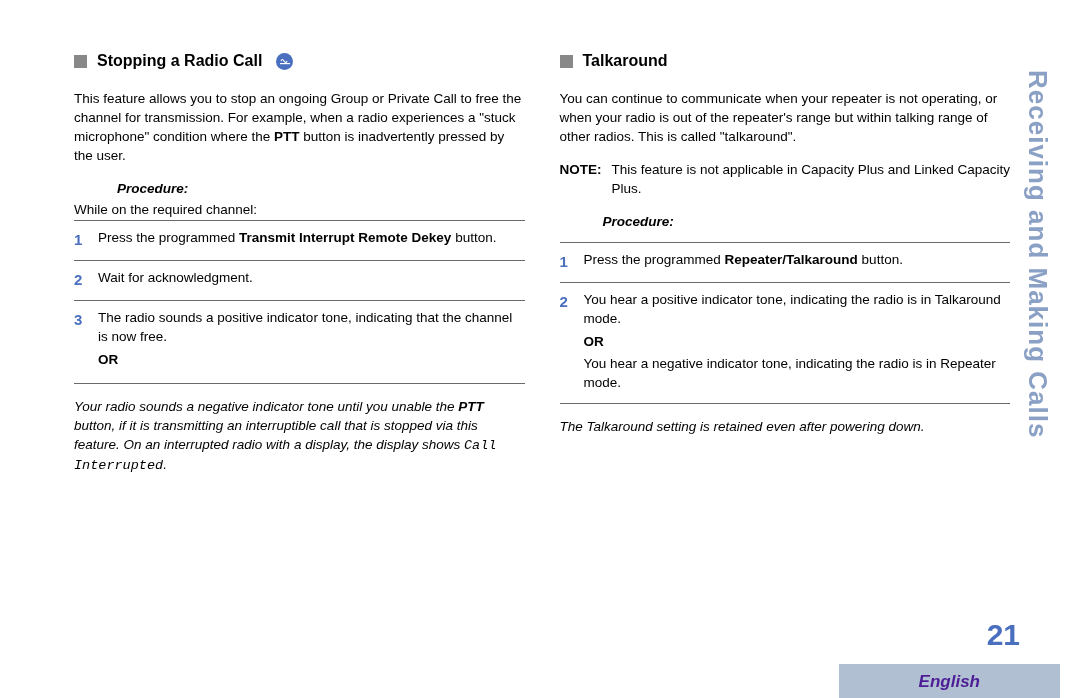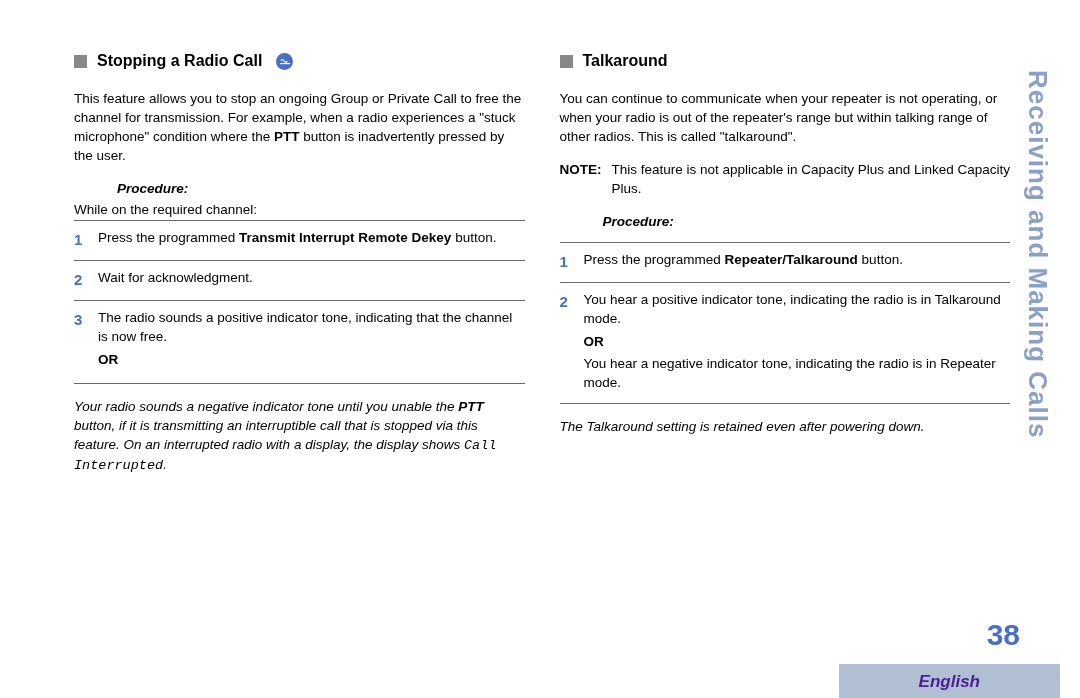--- a/index.html
+++ b/index.html
@@ -162,14 +162,14 @@
         <div class="or">OR</div>
         <div>You hear a negative indicator tone, indicating the radio is in Repeater mode.</div>
       </div>
     </div>
 
     <p class="italic-note">The Talkaround setting is retained even after powering down.</p>
   </div>
 </div>
 
 <div class="side-title">Receiving and Making Calls</div>
-<div class="page-num">38</div>
+<div class="page-num">21</div>
 <div class="lang-tab">English</div>
 
 </body></html>

